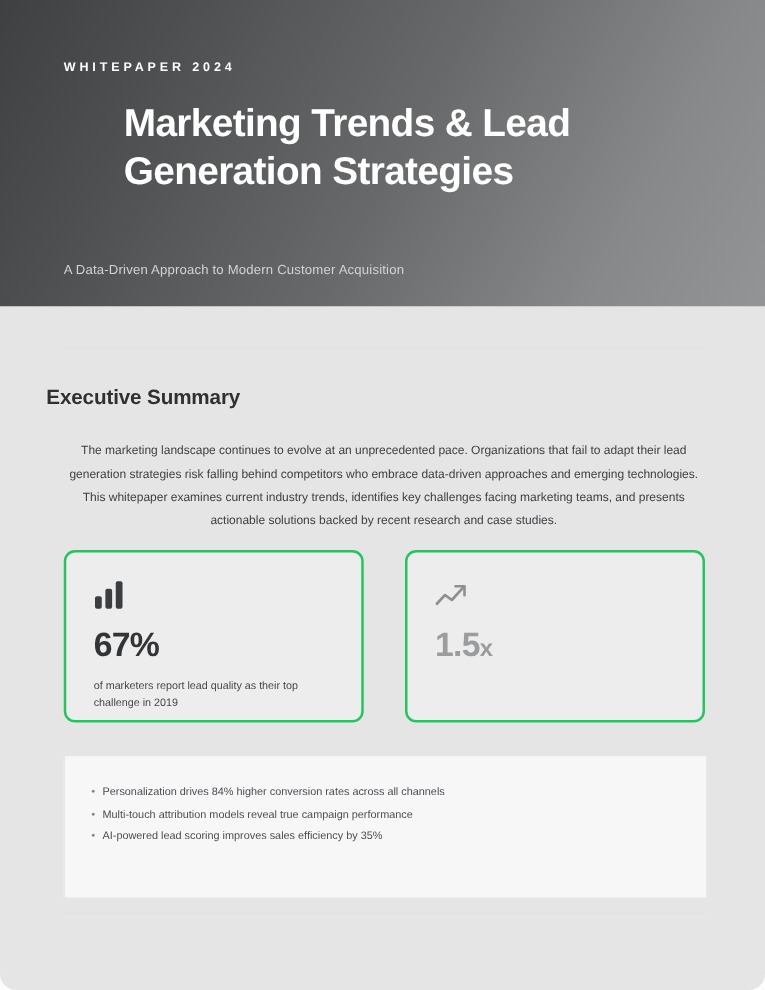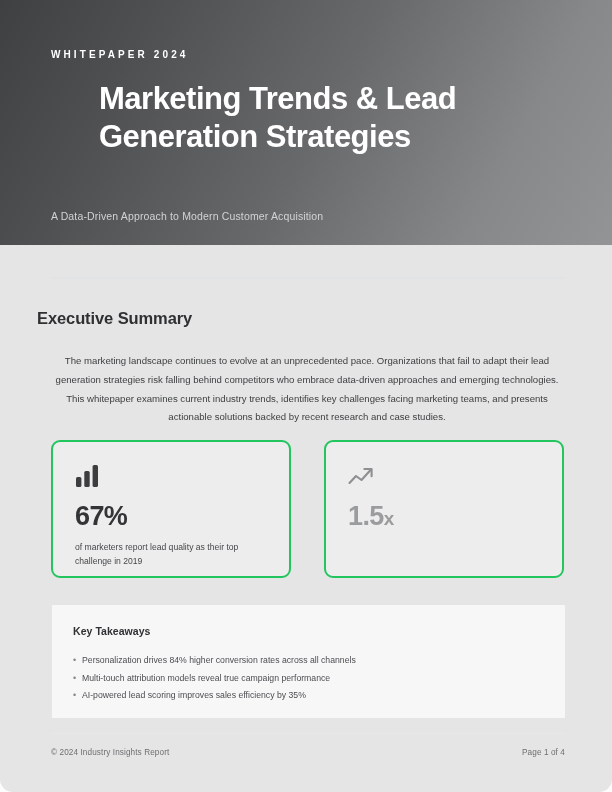--- a/index.html
+++ b/index.html
@@ -251,35 +251,30 @@
         </svg>
       </div>
       <div class="card-value">
         <span>1.5</span><span class="suffix">x</span>
       </div>
     </div>
 
   </div>
 
   <div class="takeaways">
-    <div class="takeaways-title">Key Takeaways</div>
 
     <div class="takeaway-item">
       <span class="takeaway-bullet">•</span>
       <span>Personalization drives 84% higher conversion rates across all channels</span>
     </div>
     <div class="takeaway-item">
       <span class="takeaway-bullet">•</span>
       <span>Multi-touch attribution models reveal true campaign performance</span>
     </div>
     <div class="takeaway-item">
       <span class="takeaway-bullet">•</span>
       <span>AI-powered lead scoring improves sales efficiency by 35%</span>
     </div>
   </div>
 
   <div class="footer-rule"></div>
-  <div class="footer">
-    <div>© 2024 Industry Insights Report</div>
-    <div>Page 1 of 4</div>
-  </div>
 
 </div>
 
 </body></html>

